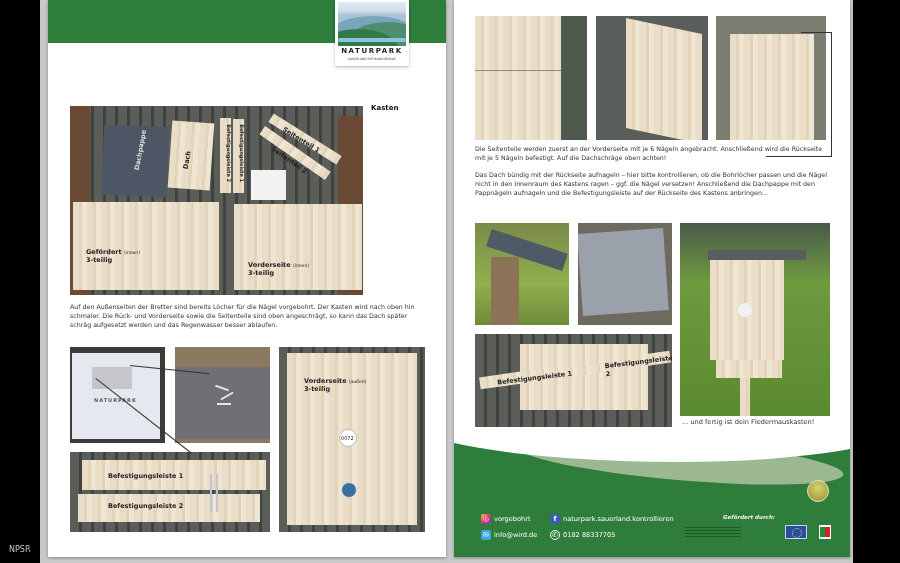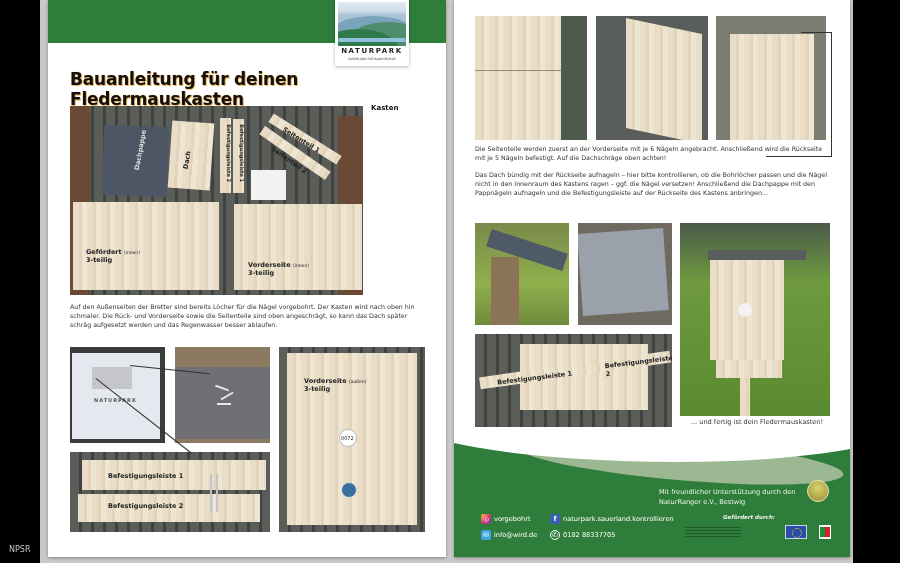--- a/index.html
+++ b/index.html
@@ -67,21 +67,20 @@
     <div class="logo-art">
       <div class="m1"></div>
         <div class="m2"></div>
         <div class="m3"></div>
         <div class="river"></div>
     </div>
     <div class="logo-name">NATURPARK</div>
     <div class="logo-sub">SAUERLAND ROTHAARGEBIRGE</div>
   </div>
 
-  <div class="title">Bauanleitung für deinen Fledermauskasten</div>
 
   <div class="photo deck" style="left:22px;top:106px;width:293px;height:189px;">
     <div class="board" style="left:-6px;top:0;width:26px;height:189px;background:#6b4a35;"></div>
     <div class="board" style="left:268px;top:10px;width:30px;height:179px;background:#6b4a35;"></div>
     <div class="board" style="left:33px;top:20px;width:65px;height:70px;background:#4d5664;transform:rotate(2deg);"></div>
     <div class="tag" style="left:50px;top:40px;color:#ddd;transform:rotate(-80deg);">Dachpappe</div>
     <div class="board wood" style="left:100px;top:16px;width:42px;height:67px;transform:rotate(4deg);"></div>
     <div class="tag" style="left:108px;top:50px;transform:rotate(-80deg);">Dach</div>
     <div class="board wood" style="left:150px;top:12px;width:11px;height:75px;"></div>
     <div class="board wood" style="left:163px;top:13px;width:11px;height:74px;"></div>
@@ -177,30 +176,26 @@
     <div class="board wood" style="left:60px;top:155px;width:10px;height:38px;"></div>
   </div>
 
   <div class="photo deck" style="left:21px;top:334px;width:197px;height:93px;">
     <div class="board wood" style="left:45px;top:10px;width:128px;height:66px;"></div>
     <div class="board wood" style="left:4px;top:30px;width:192px;height:12px;transform:rotate(-8deg);"></div>
     <div class="tag" style="left:22px;top:40px;transform:rotate(-7deg);">Befestigungsleiste 1</div>
     <div class="tag" style="left:130px;top:24px;transform:rotate(-7deg);">Befestigungsleiste 2</div>
   </div>
 
-  <div class="para" style="left:228px;top:418px;width:150px;font-size:6.6px;text-align:center;">... und fertig ist dein Fledermauskasten!</div>
+  <div class="para" style="left:228px;top:418px;width:150px;font-size:6.6px;">... und fertig ist dein Fledermauskasten!</div>
 
   <div class="footer">
     <div class="wave2"></div>
     <div class="wave1"></div>
 
-    <div class="ft-text" style="left:205px;top:55px;">
-      <div>Mit freundlicher Unterstützung durch den</div>
-      <div>NaturRanger e.V., Bestwig</div>
-    </div>
     <div class="badge-ranger"></div>
     <div class="ft-text" style="left:269px;top:81px;font-style:italic;font-weight:bold;font-size:5.5px;">Gefördert durch:</div>
     <div class="sponsor-lines"></div>
     <div class="eu-flag"></div>
     <div class="nrw-logo"></div>
 
     <div class="ft-social" style="left:27px;top:82px;">
       <span class="ico ico-ig">◎</span>
       <span>vorgebohrt</span>
     </div>

